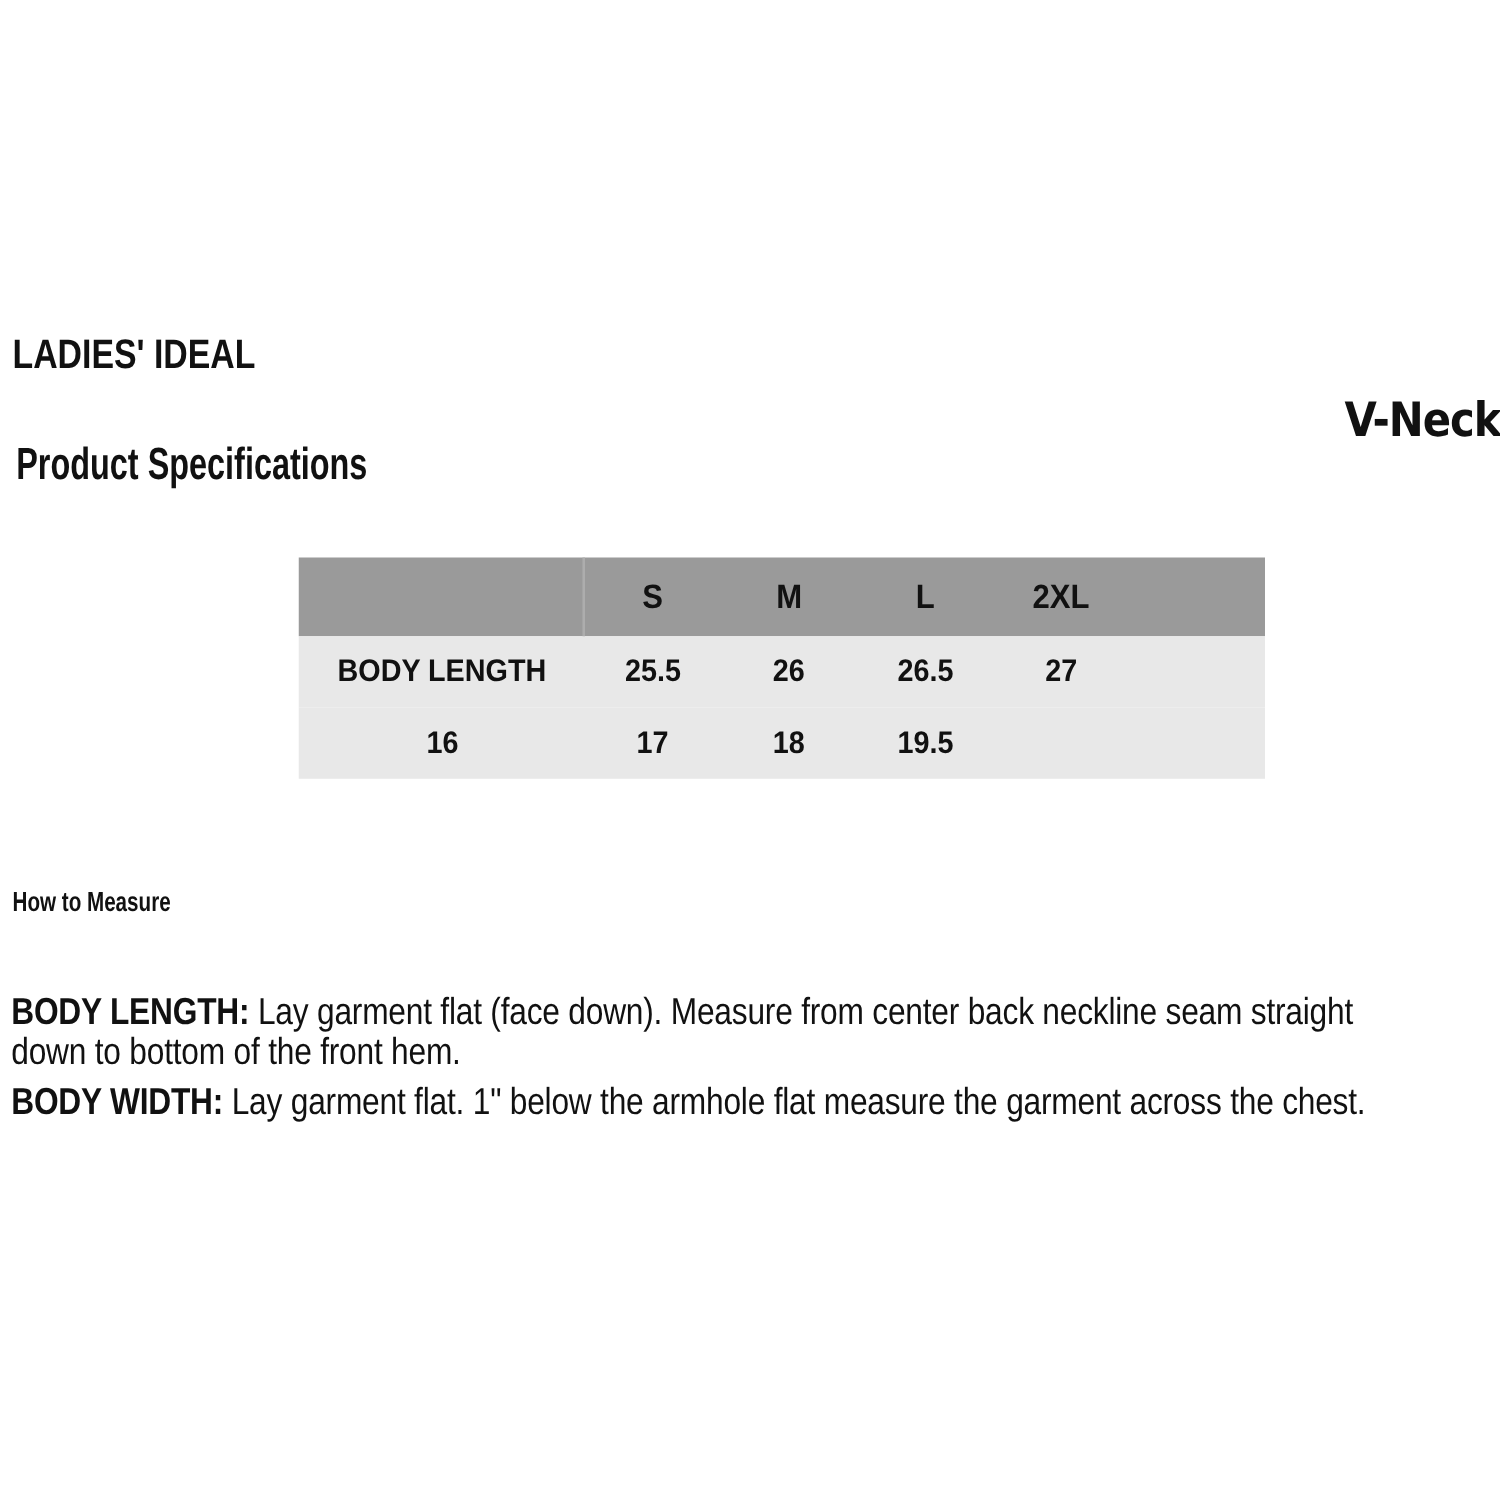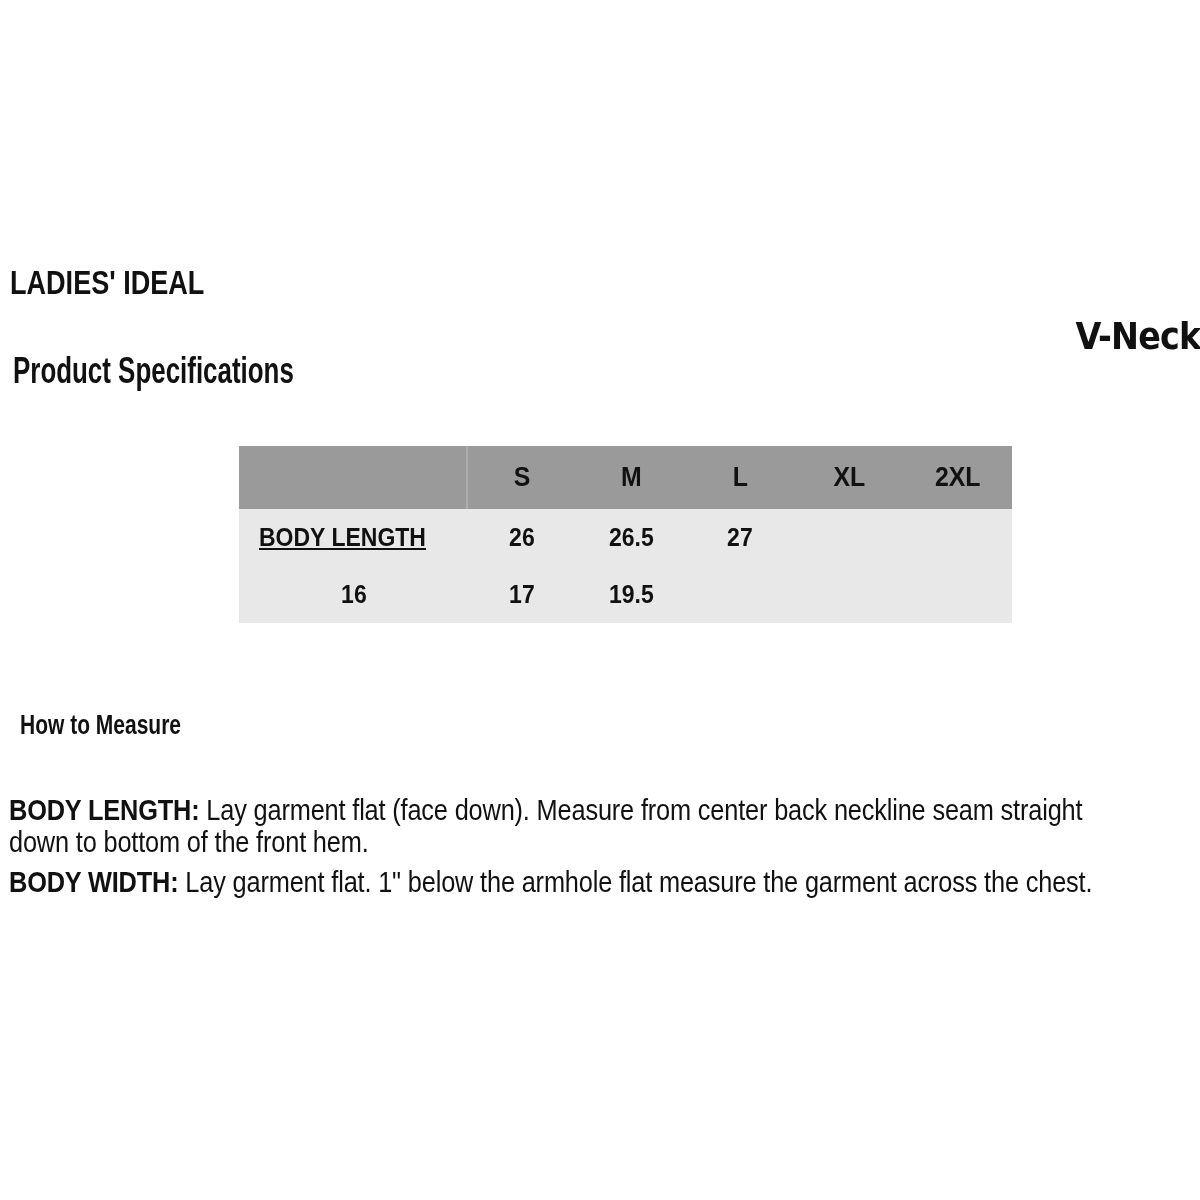--- a/index.html
+++ b/index.html
@@ -30,43 +30,43 @@
     font-family:"DejaVu Sans", sans-serif;
     font-size:38px;font-weight:bold;line-height:1.1;white-space:nowrap;
   }
   .product-name .condensed{transform:scaleX(0.88);transform-origin:50% 50%;position:relative;left:9px;letter-spacing:-1px;}
   .section-title{
     position:absolute;left:13px;top:351px;
     font-size:36px;font-weight:bold;line-height:1.1;white-space:nowrap;
   }
   .section-title .condensed{transform:scaleX(0.72);}
   .howto-title{
-    position:absolute;left:20px;top:710px;
-    font-size:28px;font-weight:bold;line-height:1.1;white-space:nowrap;
+    position:absolute;left:10px;top:710px;
+    font-size:22px;font-weight:bold;line-height:1.1;white-space:nowrap;
   }
   .howto-title .condensed{transform:scaleX(0.75);}
 
   
   .spec-table{
     position:absolute;left:239px;top:446px;width:773px;
   }
   .trow{
     display:grid;
     grid-template-columns:229px repeat(5,1fr);
   }
   .trow.head{background:var(--header-bg);height:63px;}
   .trow.body{background:var(--row-bg);height:57px;}
   .cell{
     display:flex;align-items:center;justify-content:center;
     font-weight:bold;font-size:25px;white-space:nowrap;
   }
   .trow.head .cell{font-size:27px;}
   .cell .condensed{transform:scaleX(0.92);transform-origin:50% 50%;}
   .cell.corner{border-right:2px solid var(--divider);}
-  .cell.rowlabel{justify-content:flex-start;padding-left:20px;text-decoration:underline;}
+  .cell.rowlabel{justify-content:flex-start;padding-left:31px;}
   .cell.rowlabel .condensed{transform-origin:0 50%;}
 
   
   .spec-copy{
     position:absolute;left:9px;
     width:1420px;
     font-size:30px;line-height:32px;
     transform:scaleX(0.845);transform-origin:0 0;
     letter-spacing:-0.2px;
   }
@@ -91,48 +91,51 @@
       <div class="cell">
           <span class="condensed">S</span>
         </div>
       <div class="cell">
           <span class="condensed">M</span>
         </div>
       <div class="cell">
           <span class="condensed">L</span>
         </div>
       <div class="cell">
-          <span class="condensed">XL</span>
-        </div>
-      <div class="cell">
           <span class="condensed">2XL</span>
         </div>
     </div>
 
     <div class="trow body">
       <div class="cell rowlabel">
           <span class="condensed">BODY LENGTH</span>
+        </div>
+      <div class="cell">
+          <span class="condensed">25.5</span>
         </div>
       <div class="cell">
           <span class="condensed">26</span>
         </div>
       <div class="cell">
           <span class="condensed">26.5</span>
         </div>
       <div class="cell">
           <span class="condensed">27</span>
         </div>
     </div>
 
     <div class="trow body">
       <div class="cell">
           <span class="condensed">16</span>
         </div>
       <div class="cell">
           <span class="condensed">17</span>
+        </div>
+      <div class="cell">
+          <span class="condensed">18</span>
         </div>
       <div class="cell">
           <span class="condensed">19.5</span>
         </div>
     </div>
   </div>
 
   <h2 class="howto-title"><span class="condensed">How to Measure</span></h2>
 
   <div class="spec-copy" id="copy-body-length">

